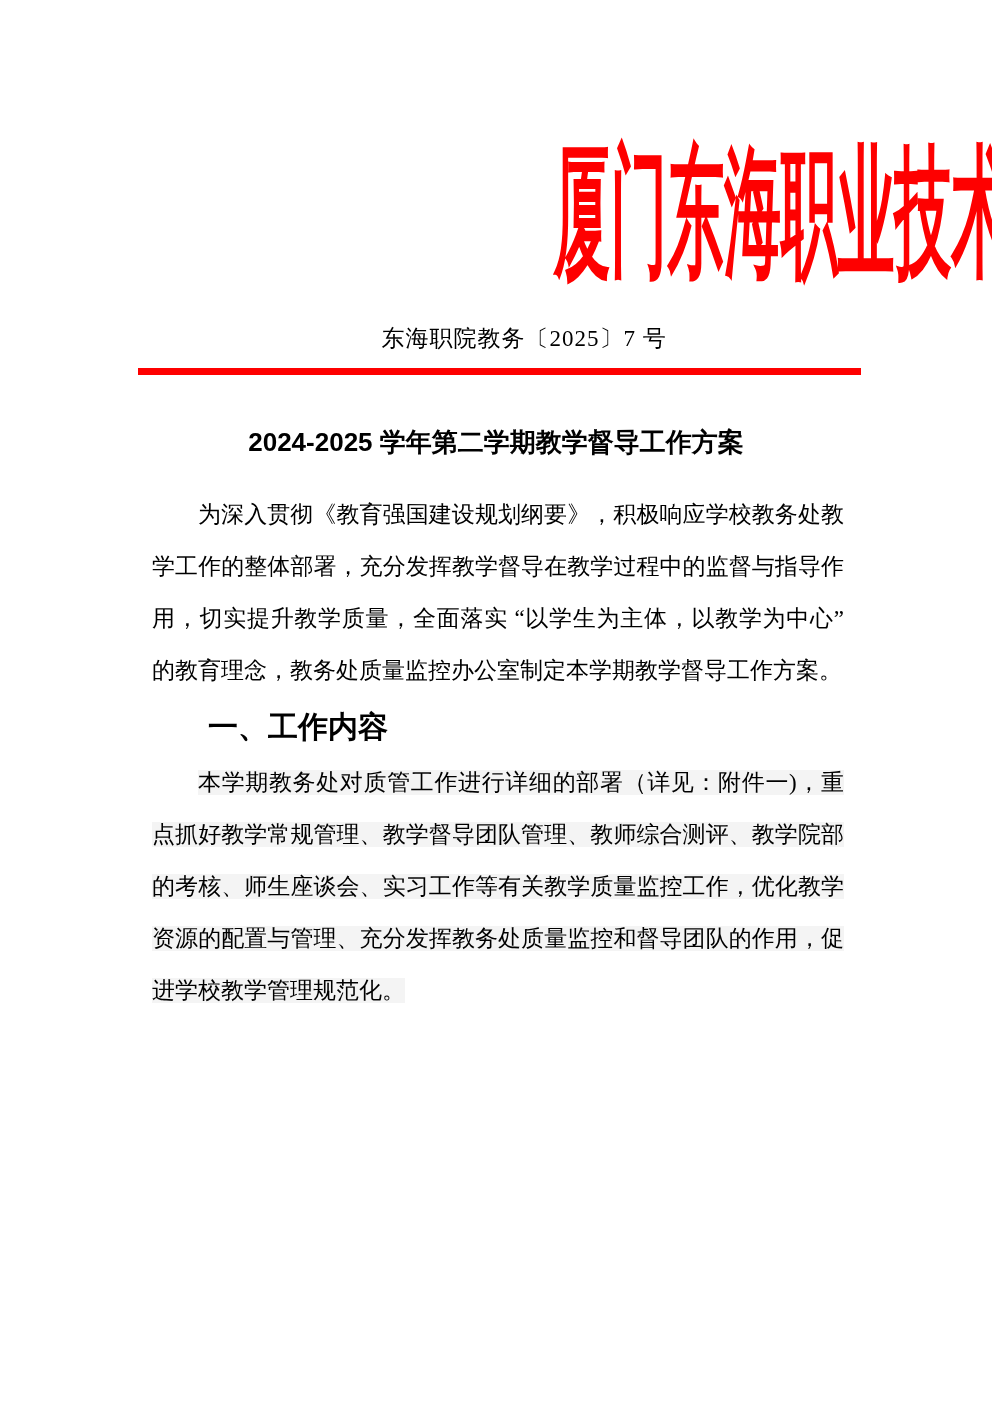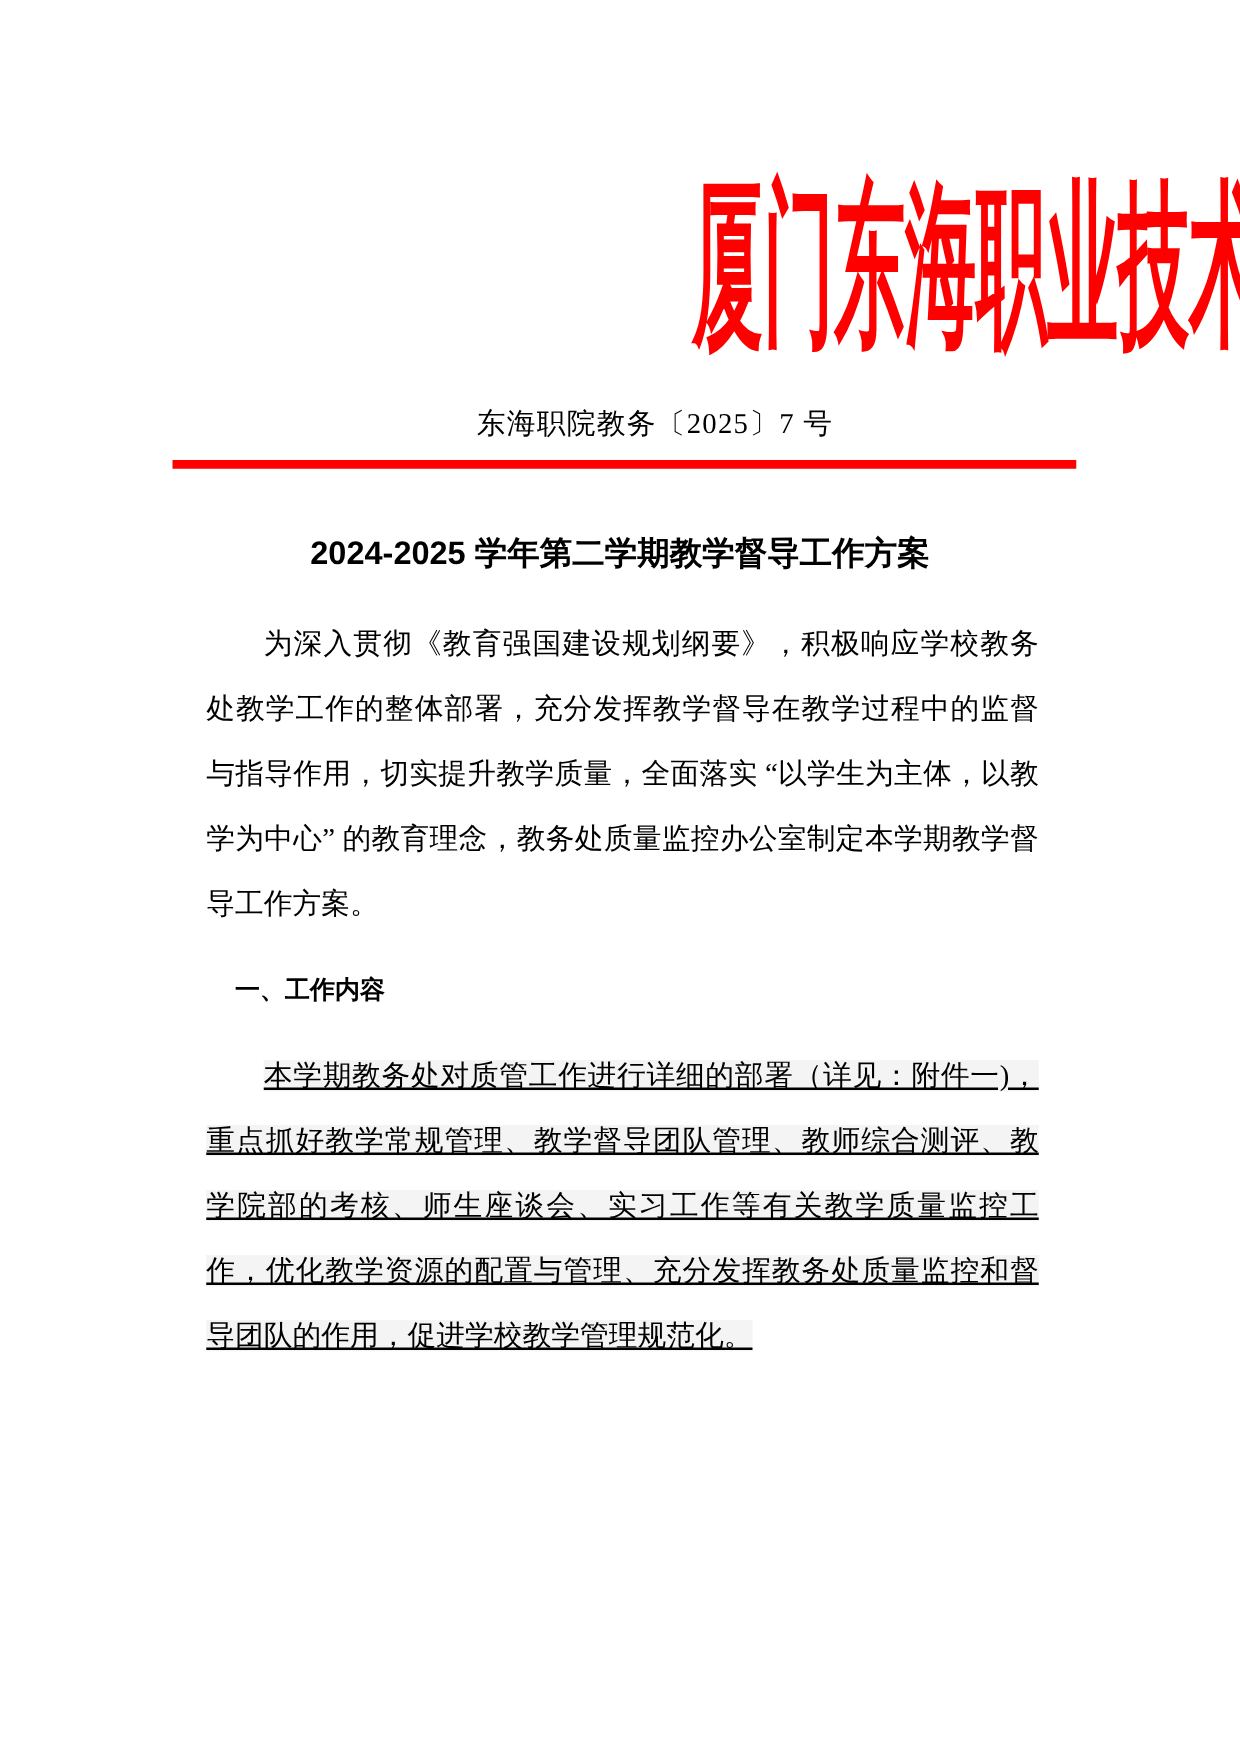--- a/index.html
+++ b/index.html
@@ -70,34 +70,33 @@
   
   .content {
     margin-top: 29px;
     margin-left: 148px;
     width: 700px;
     font-size: 23px;
     line-height: 52px;
     text-align: justify;
   }
   .content p {
-    margin: 17px;
+    margin: 4px;
     text-indent: 2em;
   }
   .section-heading {
     margin: 0;
     text-indent: 2em;
     font-family: "Liberation Sans", "DejaVu Sans", sans-serif;
     font-weight: bold;
-    font-size: 20px;
+    font-size: 30px;
     line-height: 52px;
   }
   .highlight {
     background-color: #f4f4f4;
-    text-decoration: underline;
   }
 </style>
 </head>
 <body>
 
 <div class="page">
 
   <div class="masthead">
     <span class="masthead-text">厦门东海职业技术学院教务处</span>
   </div>

